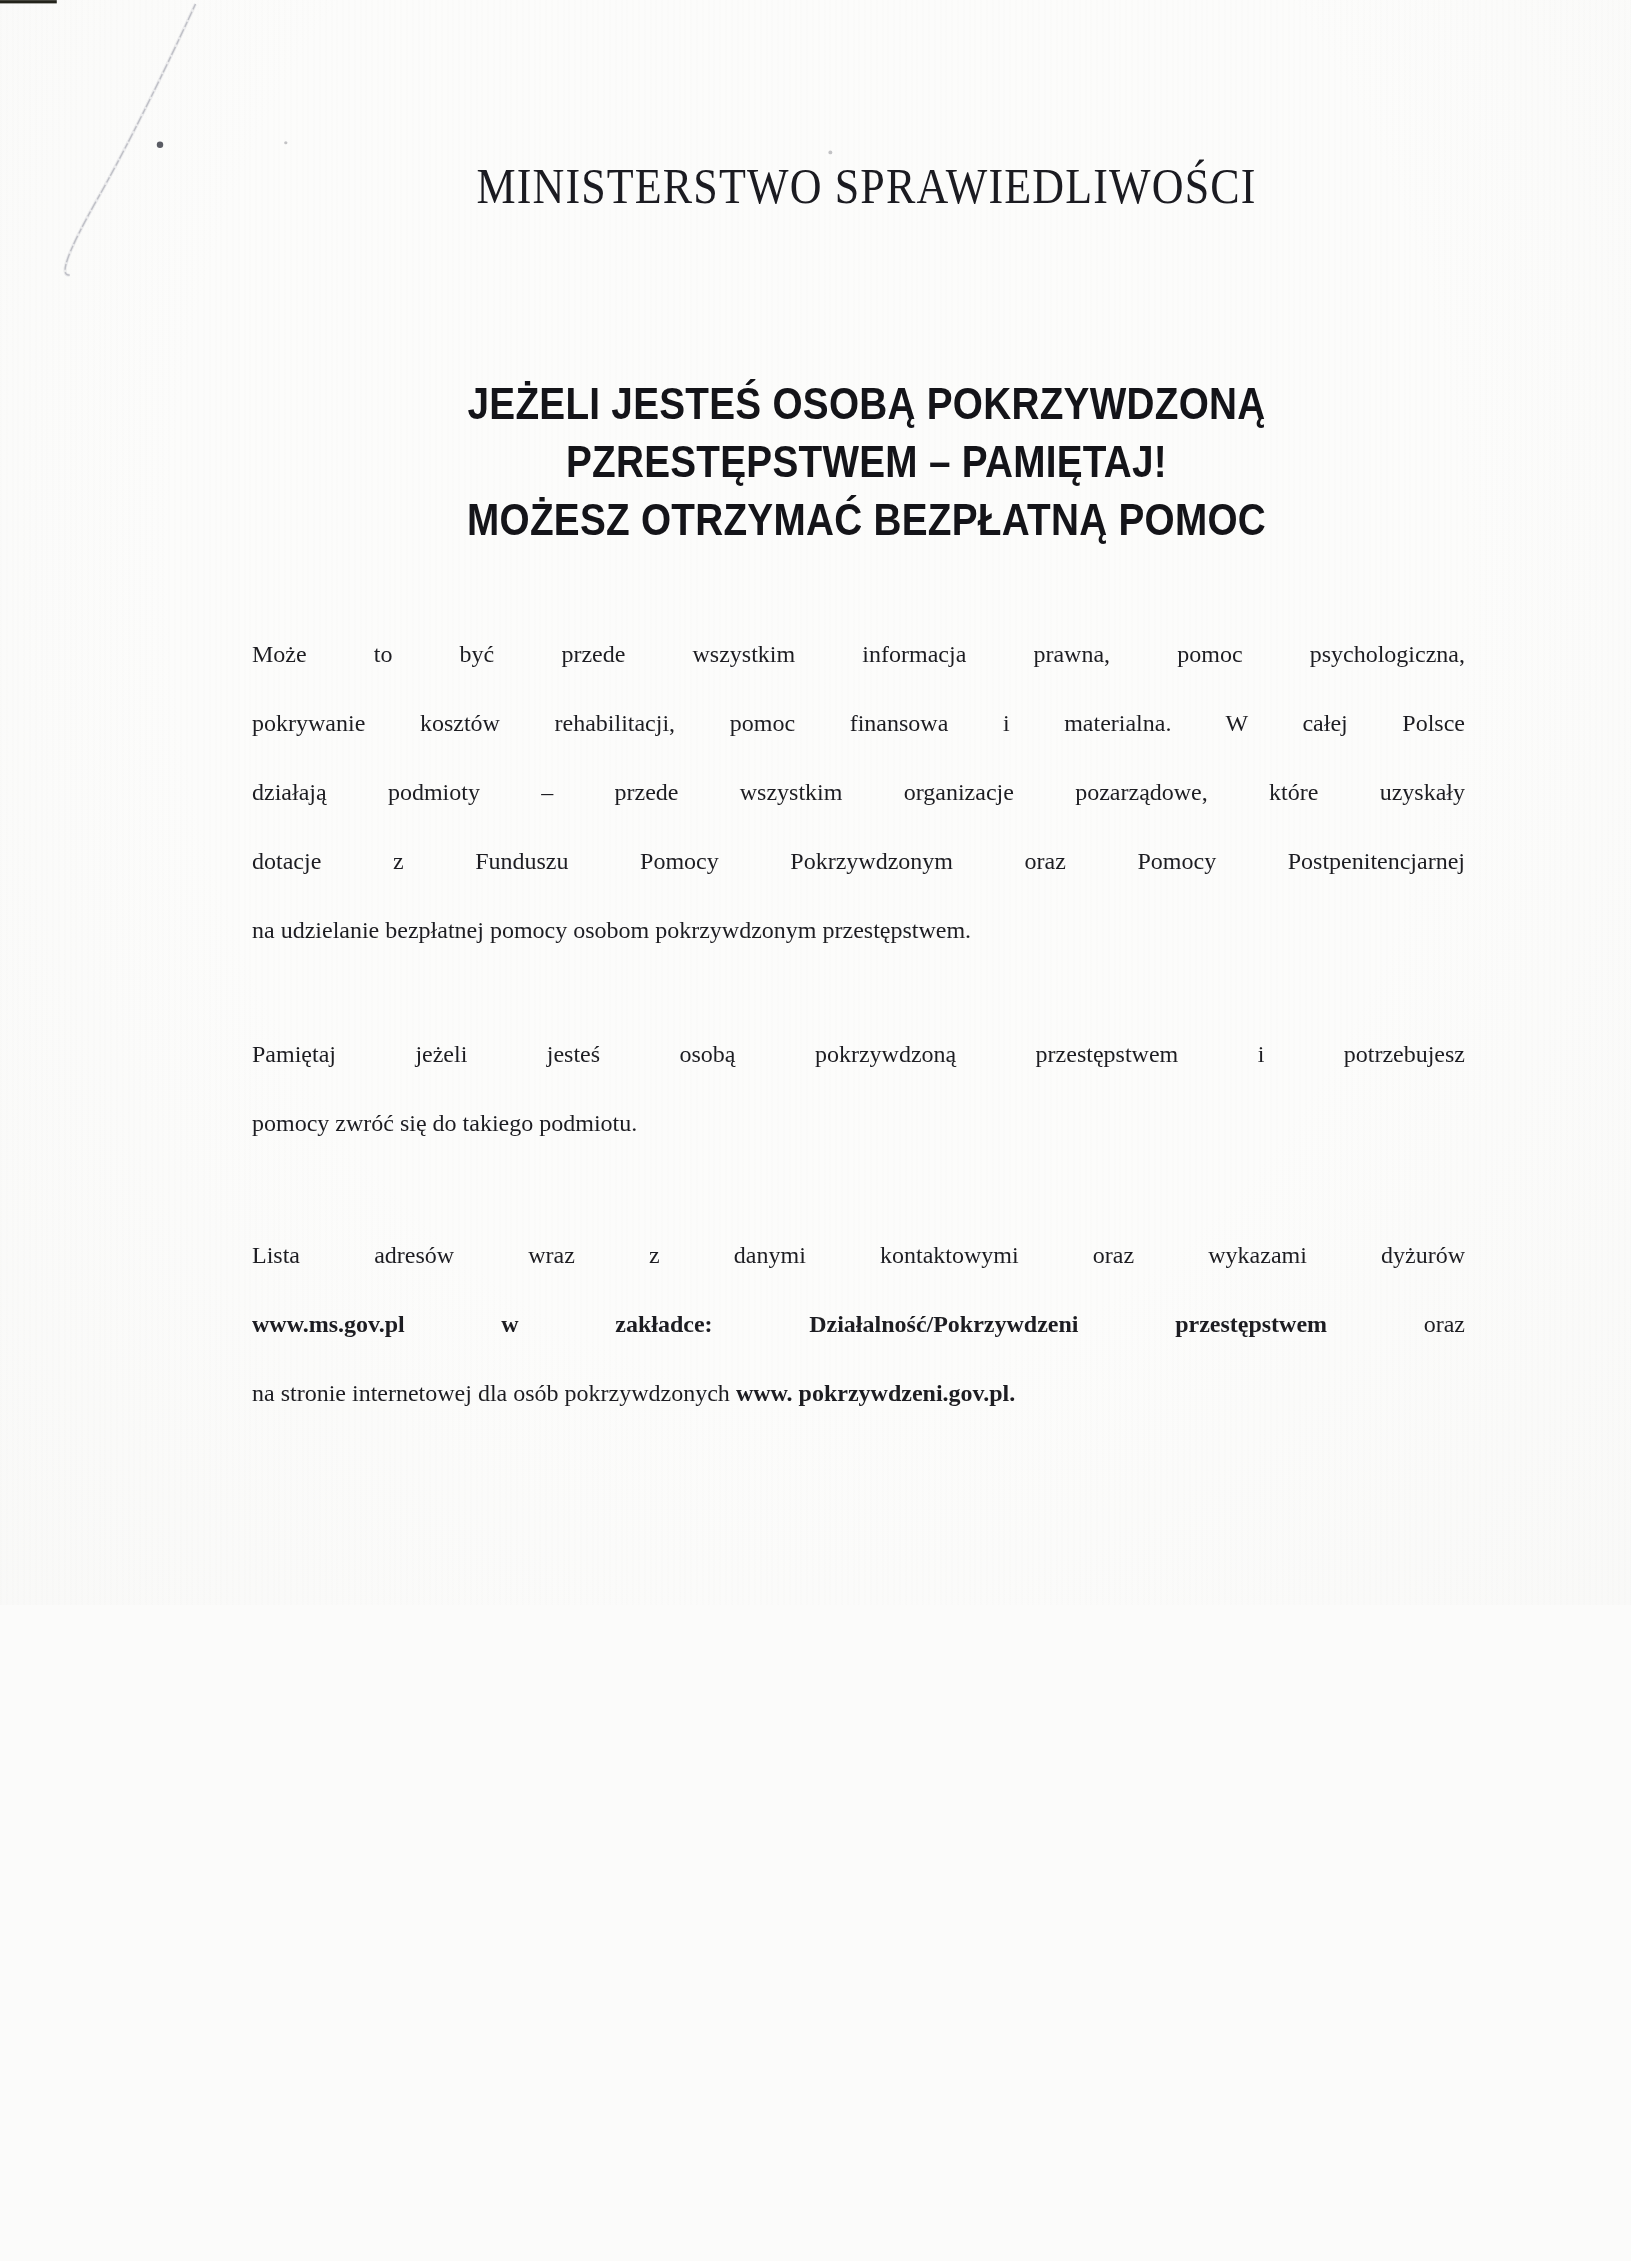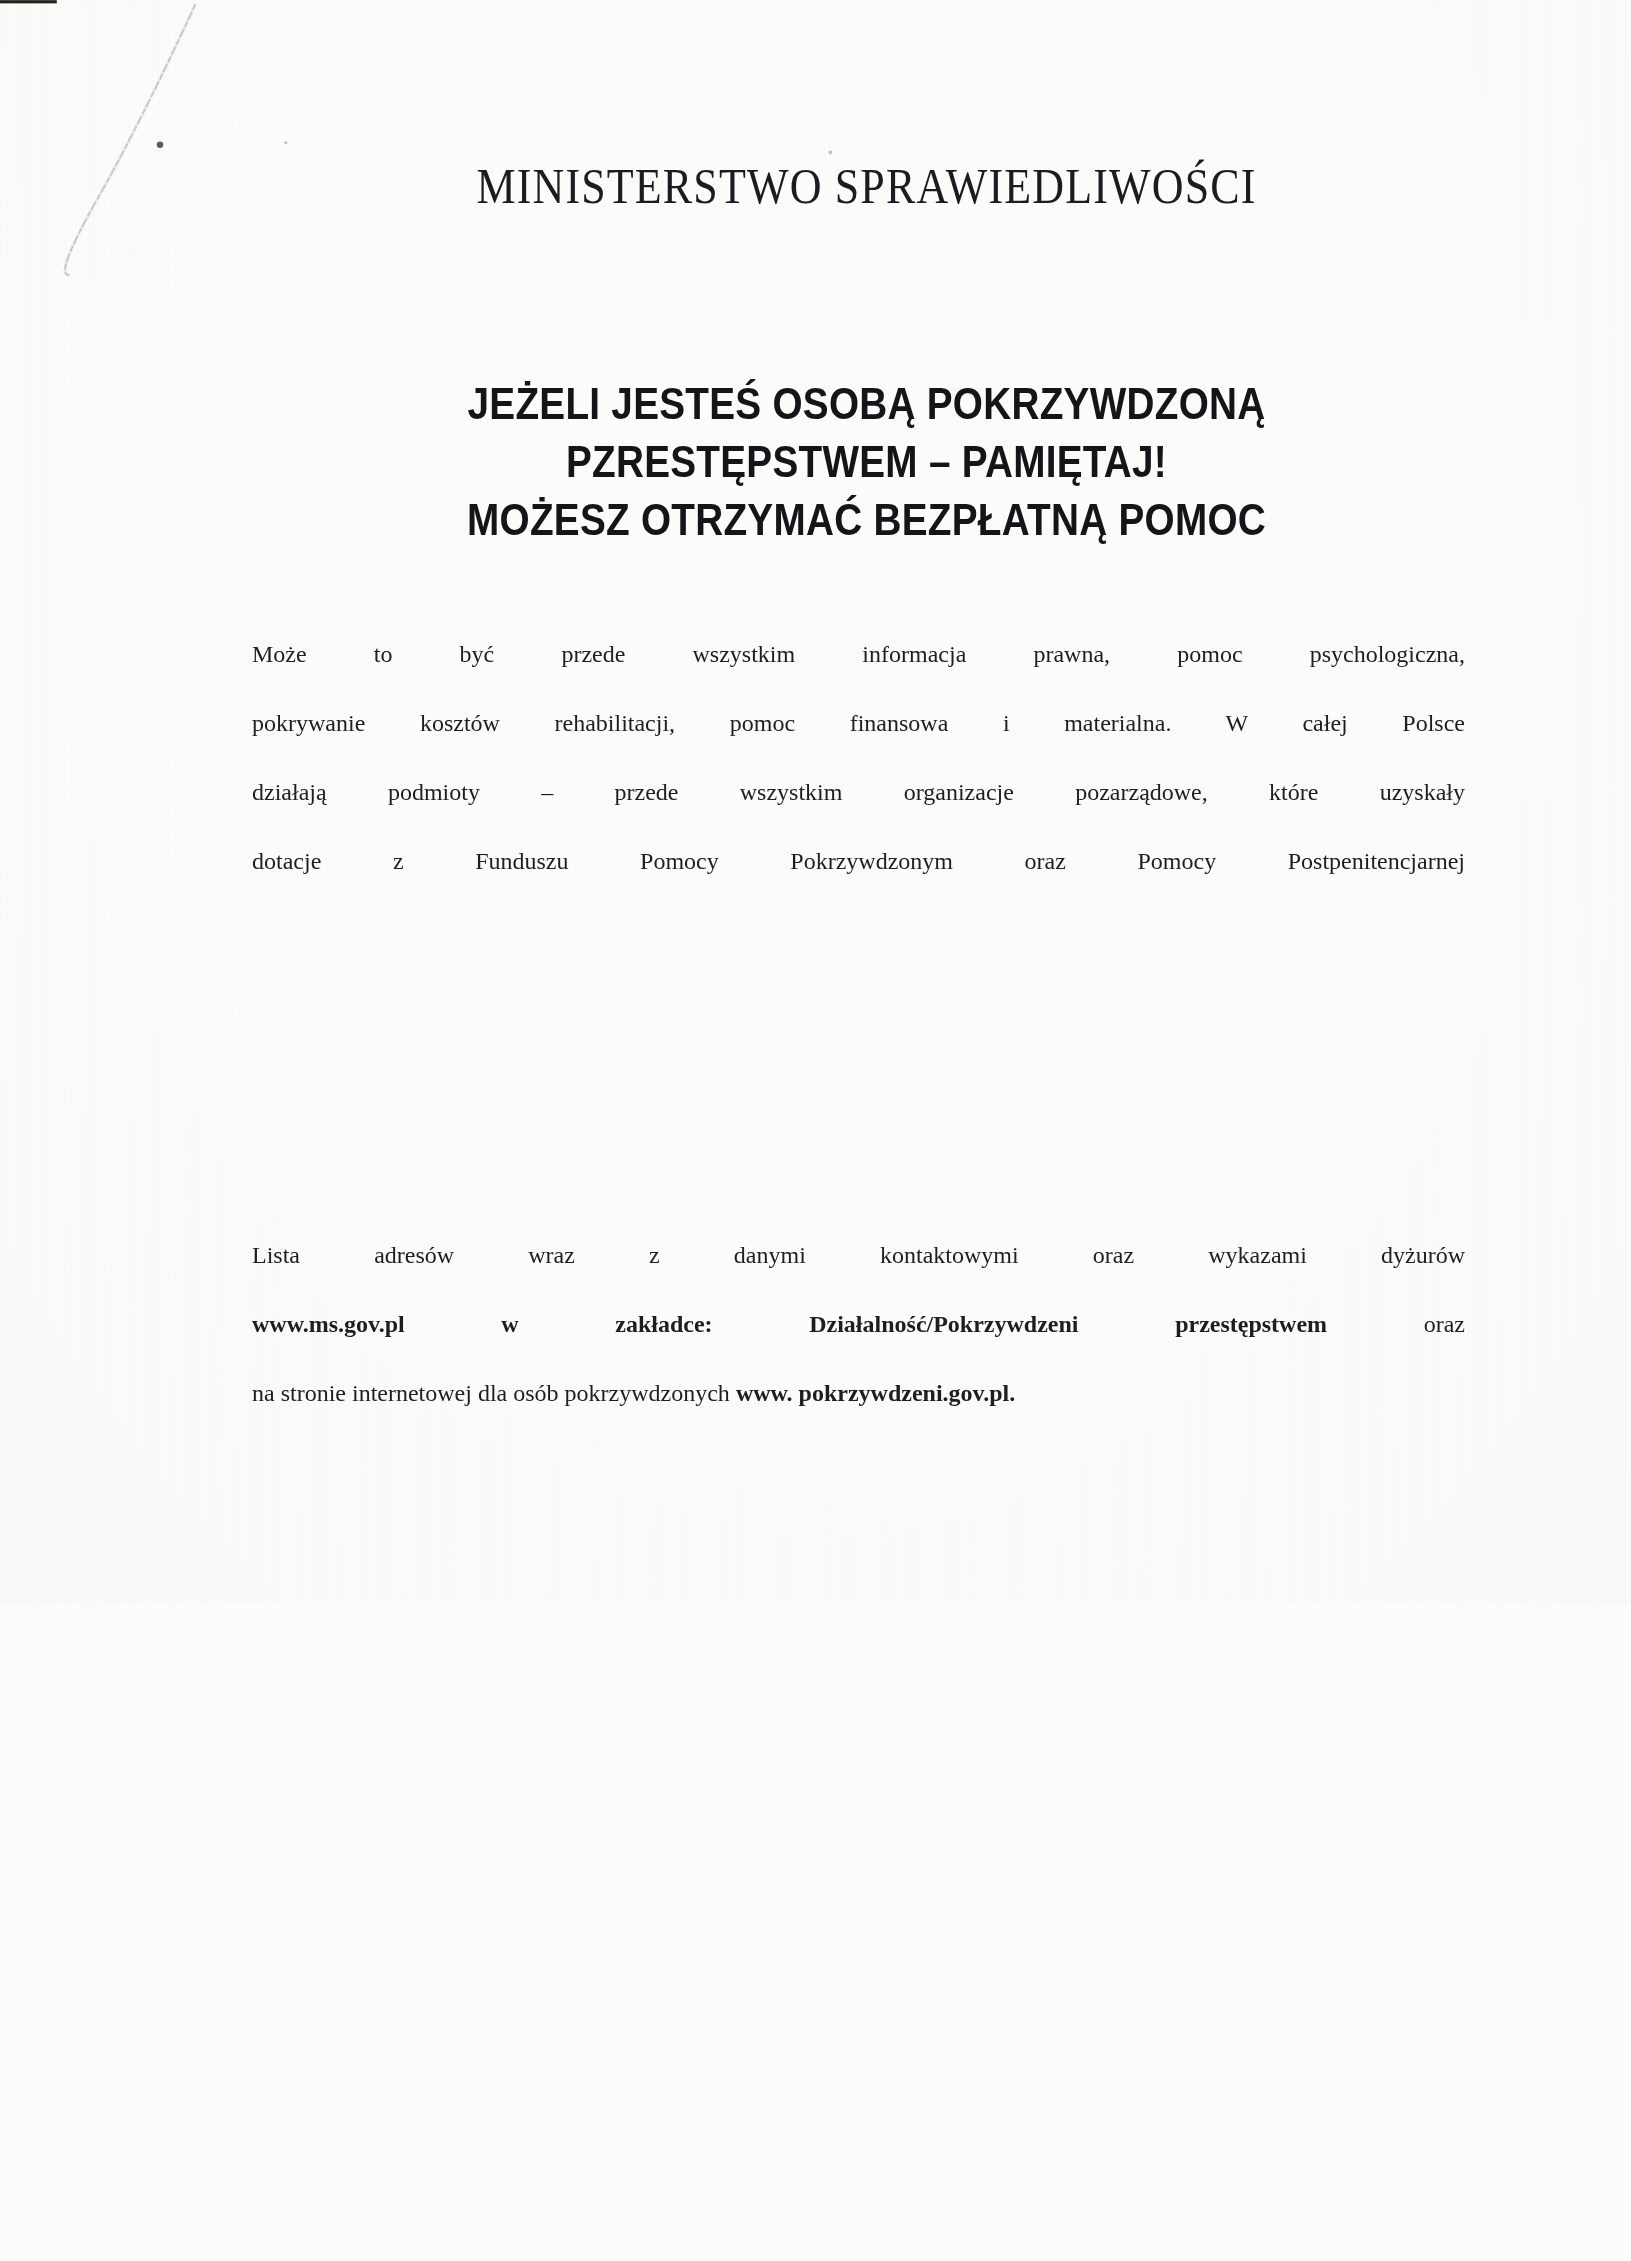--- a/index.html
+++ b/index.html
@@ -118,22 +118,27 @@
     <div class="hline">JEŻELI JESTEŚ OSOBĄ POKRZYWDZONĄ</div>
     <div class="hline">PZRESTĘPSTWEM – PAMIĘTAJ!</div>
     <div class="hline">MOŻESZ OTRZYMAĆ BEZPŁATNĄ POMOC</div>
   </div>
 
   <div class="para" id="p1">
     <div class="line j">Może to być przede wszystkim informacja prawna, pomoc psychologiczna,</div>
     <div class="line j">pokrywanie kosztów rehabilitacji, pomoc finansowa i materialna. W całej Polsce</div>
     <div class="line j">działają podmioty – przede wszystkim organizacje pozarządowe, które uzyskały</div>
     <div class="line j">dotacje z Funduszu Pomocy Pokrzywdzonym oraz Pomocy Postpenitencjarnej</div>
+    <div class="line">na udzielanie bezpłatnej pomocy osobom pokrzywdzonym przestępstwem.</div>
   </div>
 
+  <div class="para" id="p2">
+    <div class="line j">Pamiętaj jeżeli jesteś osobą pokrzywdzoną przestępstwem i potrzebujesz</div>
+    <div class="line">pomocy zwróć się do takiego podmiotu.</div>
+  </div>
 
   <div class="para" id="p3">
     <div class="line j">Lista adresów wraz z danymi kontaktowymi oraz wykazami dyżurów</div>
     <div class="line j"><span class="b">www.ms.gov.pl w zakładce: Działalność/Pokrzywdzeni przestępstwem</span> <span>oraz</span></div>
     <div class="line"><span>na stronie internetowej dla osób pokrzywdzonych</span> <span class="b">www. pokrzywdzeni.gov.pl.</span></div>
   </div>
 
 </div>
 
 

